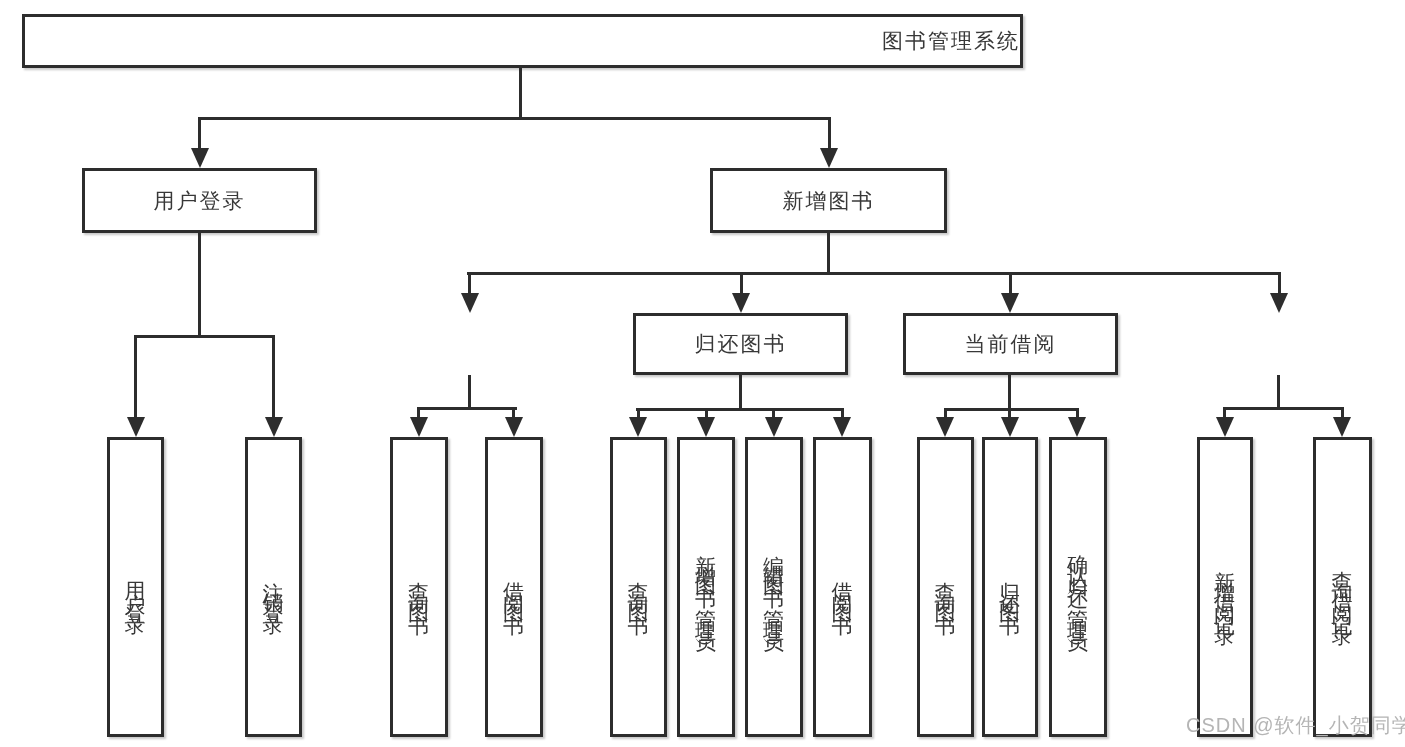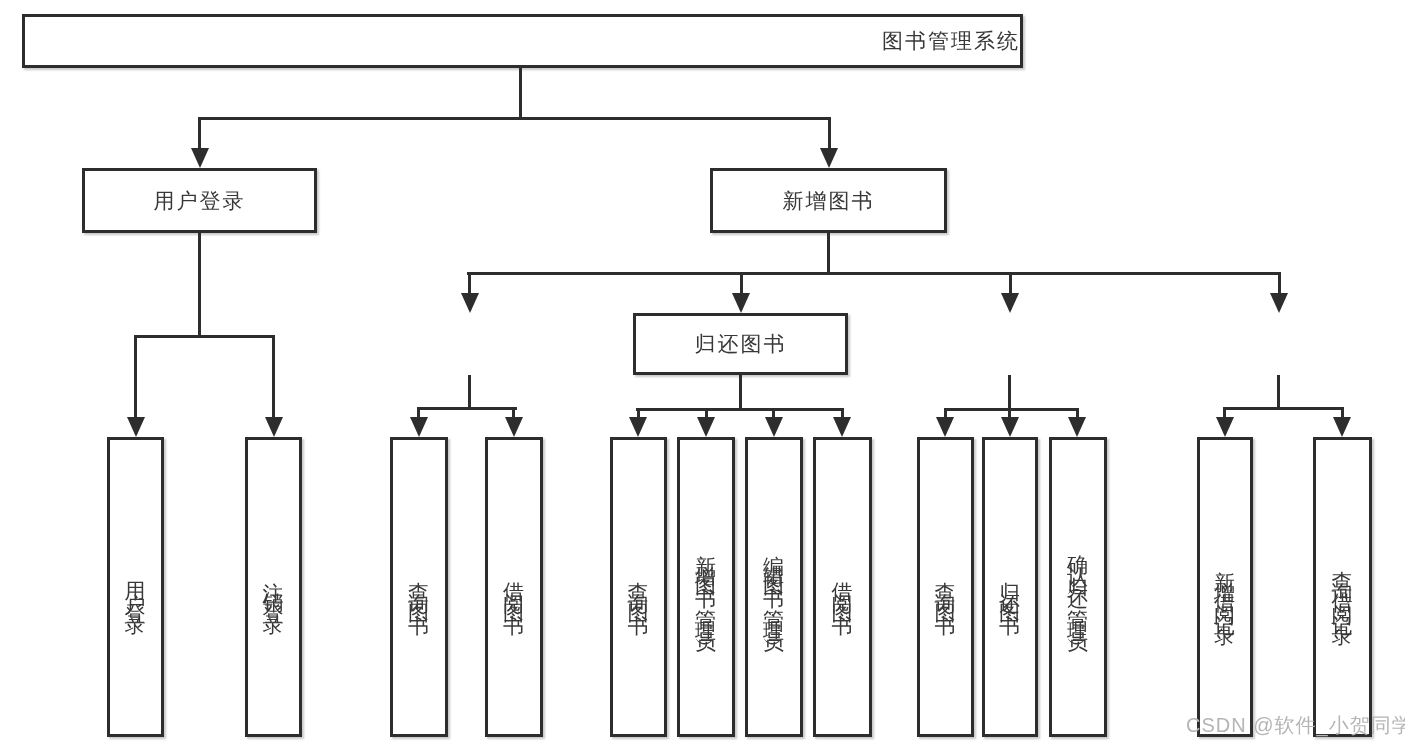--- a/index.html
+++ b/index.html
@@ -64,20 +64,23 @@
   <div class="line" style="left:740px; top:272px; width:3px; height:25px;"></div>
   <div class="line" style="left:1009px; top:272px; width:3px; height:25px;"></div>
   <div class="line" style="left:1278px; top:272px; width:3px; height:25px;"></div>
   <div class="arrow" style="left:461px; top:293px;"></div>
   <div class="arrow" style="left:732px; top:293px;"></div>
   <div class="arrow" style="left:1001px; top:293px;"></div>
   <div class="arrow" style="left:1270px; top:293px;"></div>
 
   <div class="box" style="left:633px; top:313px; width:215px; height:62px;">
     <span>归还图书</span>
+  </div>
+  <div class="box" style="left:903px; top:313px; width:215px; height:62px;">
+    <span>当前借阅</span>
   </div>
 
   <div class="line" style="left:468px; top:375px; width:3px; height:35px;"></div>
   <div class="line" style="left:417px; top:407px; width:100px; height:3px;"></div>
   <div class="line" style="left:417px; top:407px; width:3px; height:14px;"></div>
   <div class="line" style="left:512px; top:407px; width:3px; height:14px;"></div>
   <div class="arrow" style="left:410px; top:417px;"></div>
   <div class="arrow" style="left:505px; top:417px;"></div>
 
   <div class="line" style="left:739px; top:375px; width:3px; height:35px;"></div>

